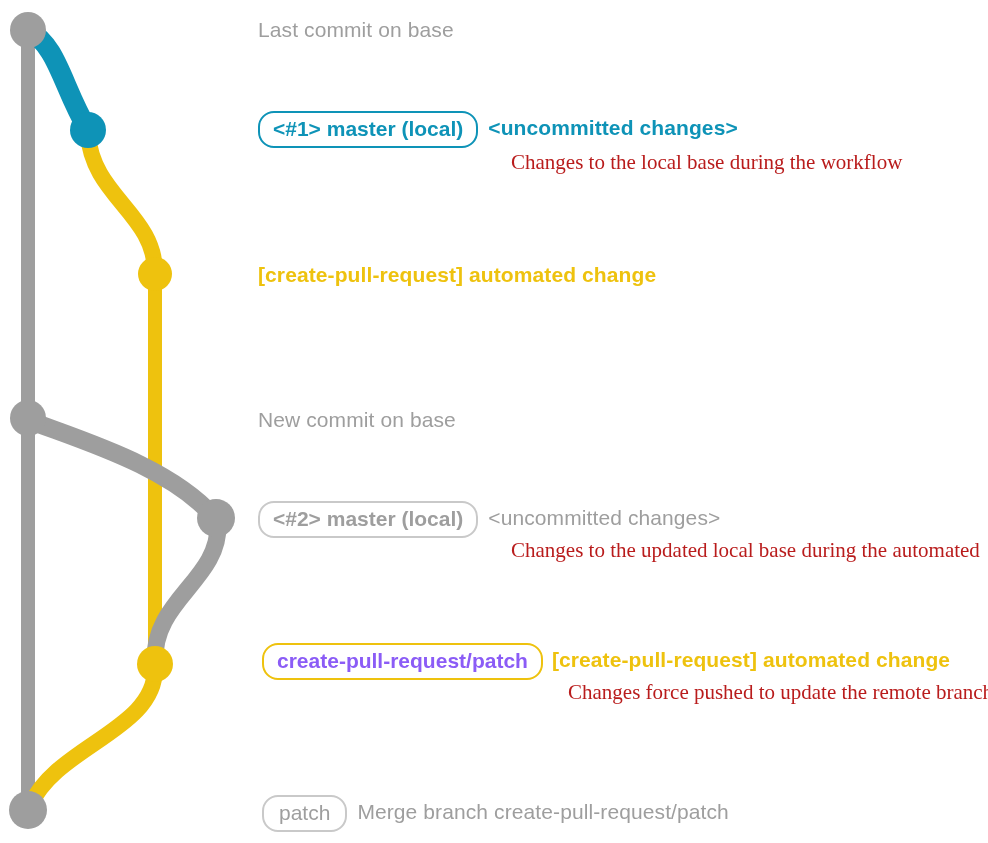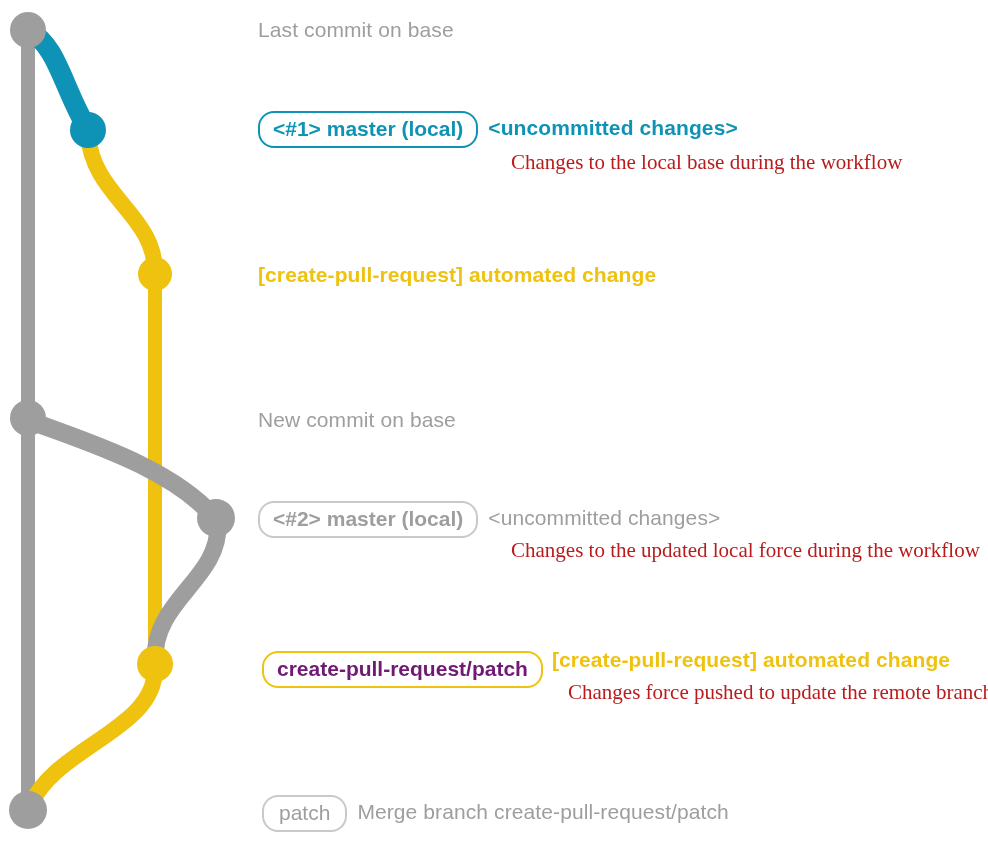--- a/index.html
+++ b/index.html
@@ -39,21 +39,21 @@
     padding: 4px 13px 5px 13px;
     font-family: "Liberation Sans", sans-serif;
     font-size: 21px;
     line-height: 24px;
     font-weight: 700;
     background: #ffffff;
     box-sizing: border-box;
   }
   .badge.teal   { border-color: #0e93b7; color: #0e93b7; }
   .badge.gray   { border-color: #c9c9c9; color: #9e9e9e; }
-  .badge.yellow { border-color: #eec20e; color: #701a75; margin-top: 8px; }
+  .badge.yellow { border-color: #eec20e; color: #8b5cf6; }
   .badge.master {
     border-color: #c9c9c9;
     color: #9e9e9e;
     font-weight: 400;
     padding: 4px 15px 5px 15px;
   }
   .headline {
     font-family: "Liberation Sans", sans-serif;
     font-size: 21px;
     line-height: 24px;
@@ -120,21 +120,21 @@
 
   <div class="row" style="left:258px; top:408px;align-items:flex-end;">
     <span class="headline gray">New commit on base</span>
   </div>
 
   <div class="row" style="left:258px; top:501px;">
     <span class="badge gray">&lt;#2&gt; master (local)</span>
     <span class="badge-gap"></span>
     <span class="headline gray" style="padding-top:5px;">&lt;uncommitted changes&gt;</span>
   </div>
-  <div class="desc" style="left:511px; top:538px;">Changes to the updated local force during the workflow</div>
+  <div class="desc" style="left:511px; top:538px;">Changes to the updated local base during the automated</div>
 
   <div class="row" style="left:262px; top:643px;">
     <span class="badge yellow">create-pull-request/patch</span>
     <span class="badge-gap-sm"></span>
     <span class="headline bold-yellow" style="padding-top:5px;">[create-pull-request] automated change</span>
   </div>
   <div class="desc" style="left:568px; top:680px;">Changes force pushed to update the remote branch</div>
 
   <div class="row" style="left:262px; top:795px;">
     <span class="badge master">patch</span>

